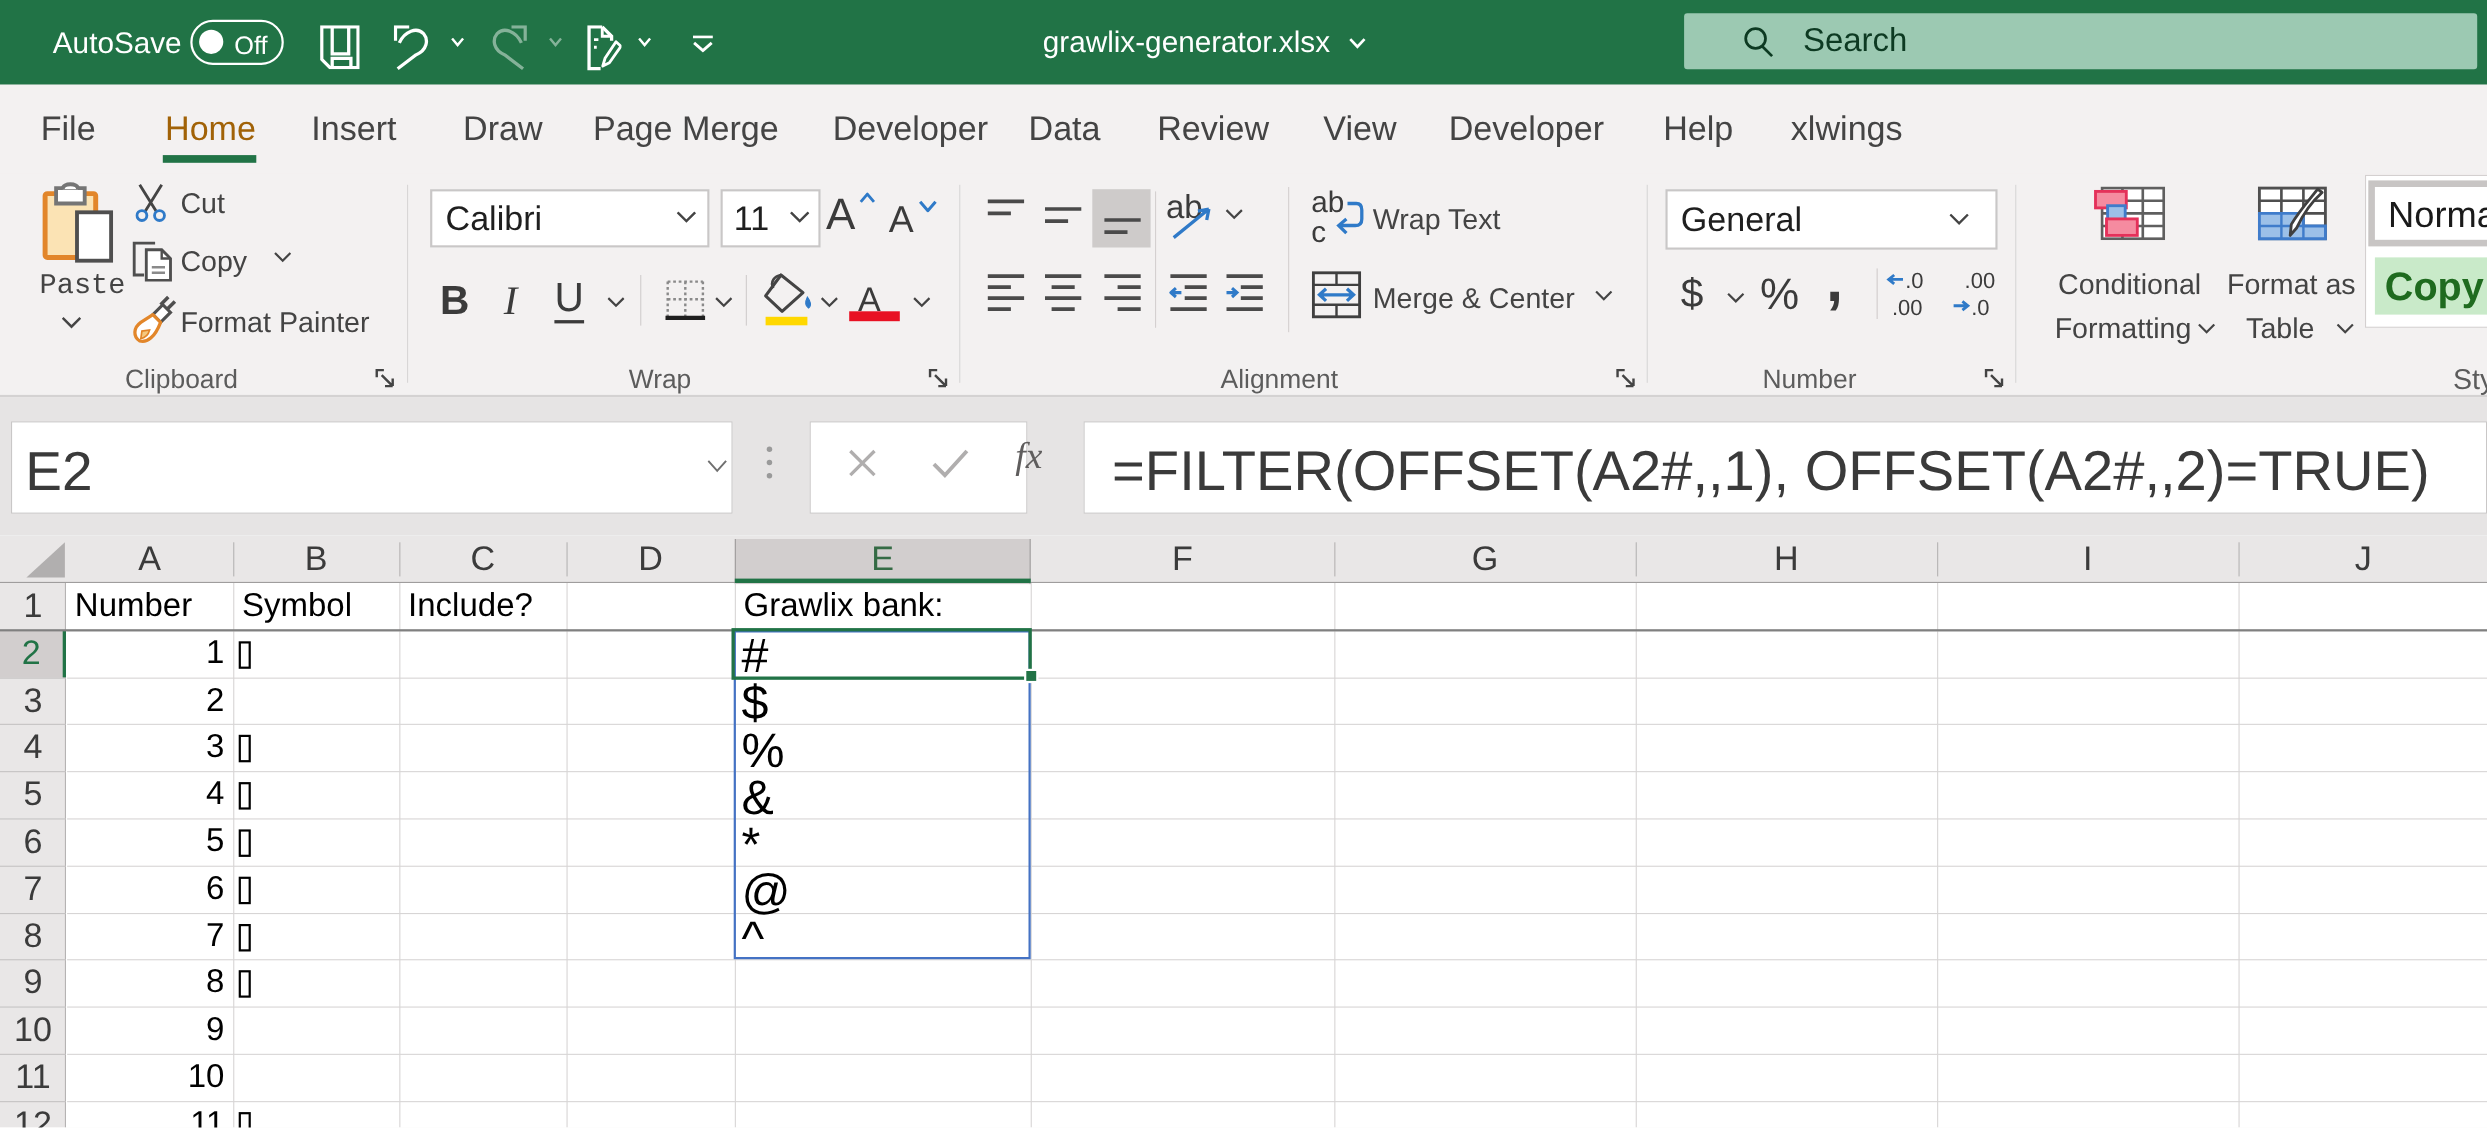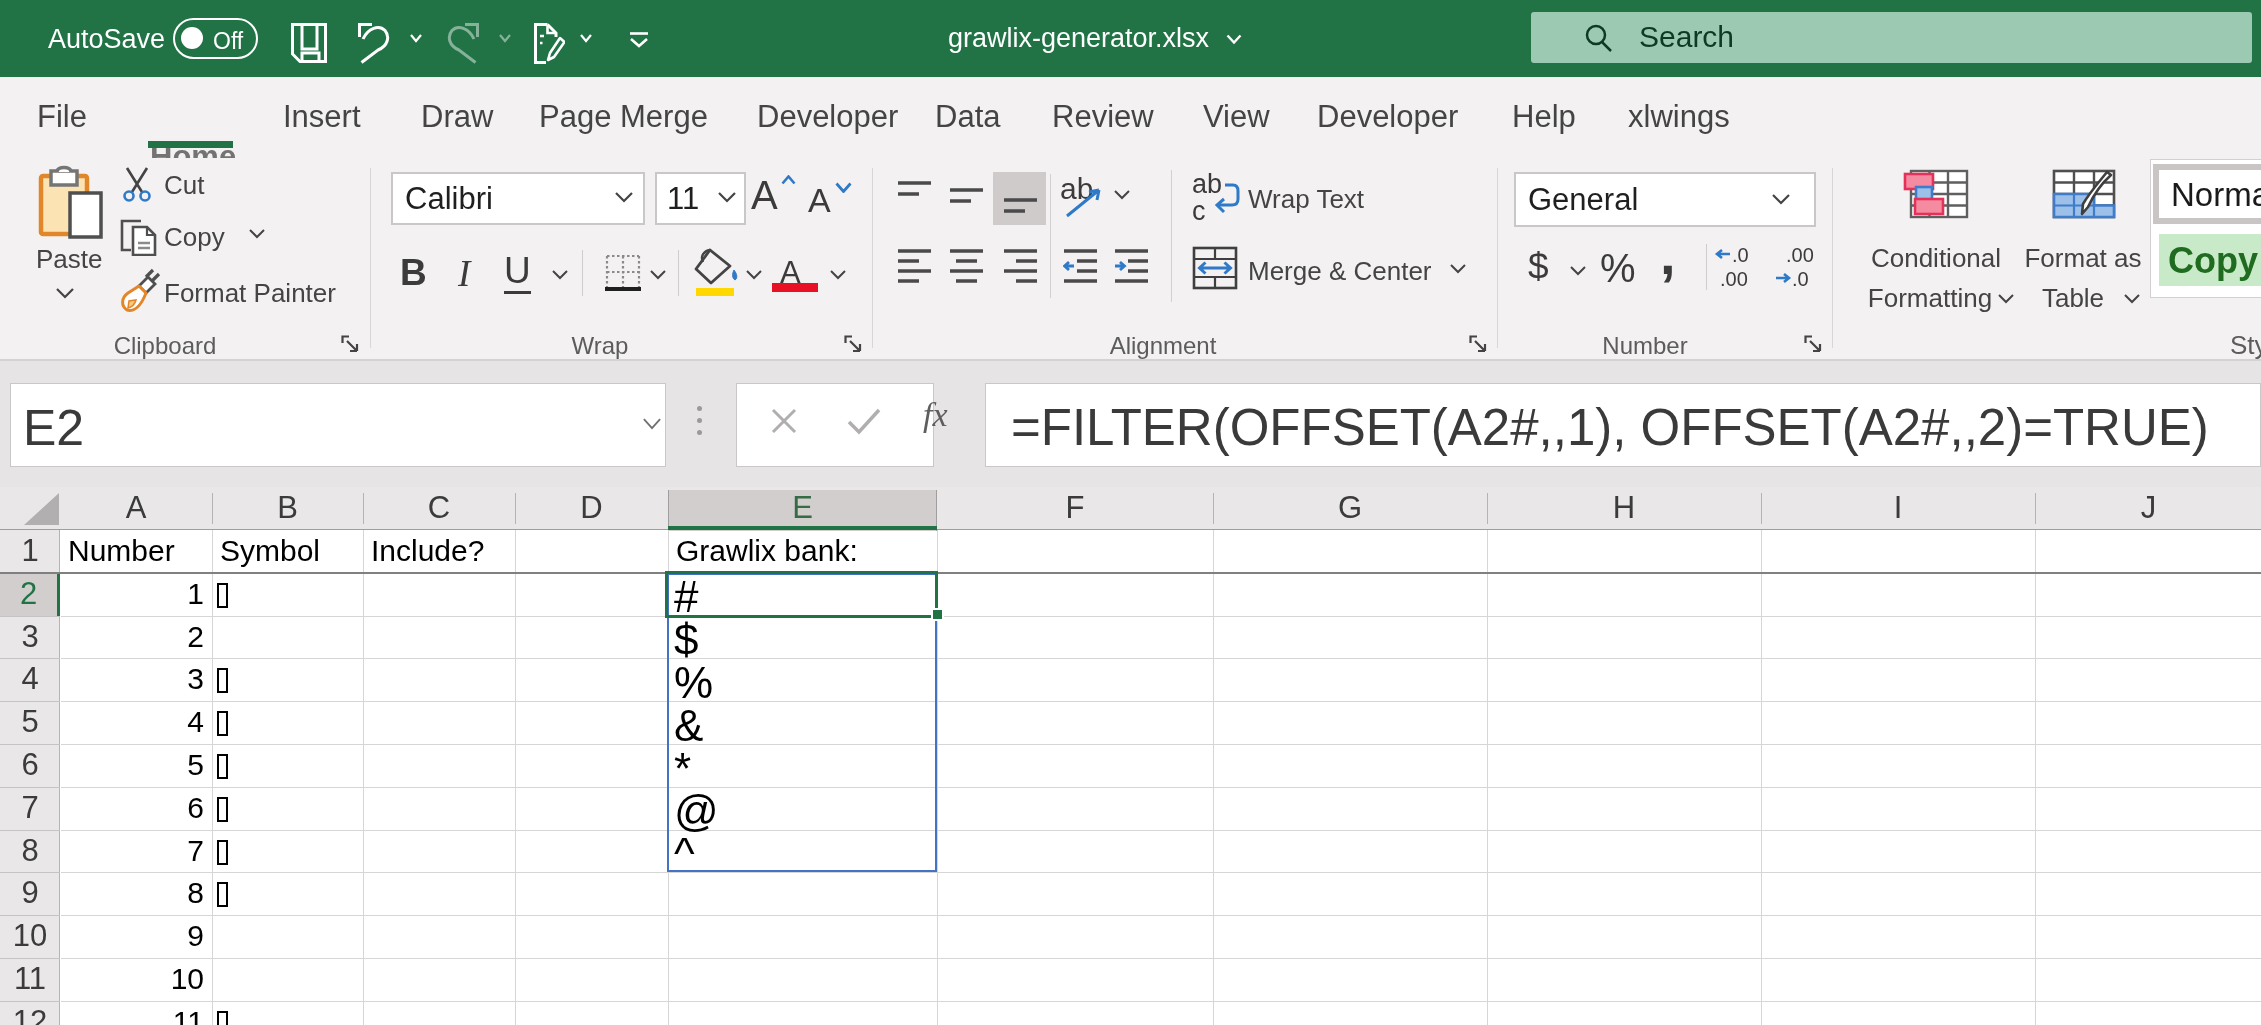--- a/index.html
+++ b/index.html
@@ -13,21 +13,21 @@
 #autosave-pill { position:absolute; left:173px; top:18px; width:85px; height:41px; border:2.5px solid #fff; border-radius:21px; }
 #autosave-knob { position:absolute; left:6px; top:7px; width:22px; height:22px; background:#fff; border-radius:50%; }
 #as-off { position:absolute; left:38px; top:8px; font-size:23px; color:#fff; }
 #searchbox { position:absolute; left:1531px; top:12px; width:721px; height:51px; background:#9cc9b2; border-radius:3px; }
 #searchbox .mag { position:absolute; left:52px; top:11px; }
 #searchbox .stx { position:absolute; left:108px; top:8px; font-size:30px; color:#0d3a22; }
 
 
 #tabrow { position:absolute; left:0; top:77px; width:2261px; height:81px; background:#f3f1f1; }
 .tab { position:absolute; top:22px; font-size:31px; color:#444; }
-.tab.sel { color:#737373; font-weight:bold;margin-top:40px; }
+.tab.sel { color:#a16207; font-weight:normal; }
 #home-underline { position:absolute; left:148px; top:64px; width:85px; height:7px; background:#217346; }
 
 
 #ribbon { position:absolute; left:0; top:158px; width:2261px; height:203px; background:#f3f1f1; border-bottom:2px solid #d4d2d2; }
 .gsep { position:absolute; top:10px; width:1px; height:180px; background:#d8d6d6; }
 .glabel { position:absolute; top:174px; font-size:24px; color:#5c5c5c; width:200px; text-align:center; }
 .rtext { font-size:26px; color:#444; }
 .combo { position:absolute; background:#fff; border:2px solid #c9c7c7; }
 
 
@@ -129,21 +129,21 @@
 <div class="gsep" style="left:370px;"></div>
 <div class="gsep" style="left:872px;"></div>
 <div class="gsep" style="left:1497px;"></div>
 <div class="gsep" style="left:1832px;"></div>
 <svg class="abs" style="left:38px;top:4px" width="66" height="78" viewBox="0 0 66 78">
 <rect x="3" y="14" width="46" height="58" rx="2" fill="#fbe3b4" stroke="#e2862a" stroke-width="4.5"></rect>
 <path d="M13 9 H39 V23 H13 Z" fill="#fff" stroke="#757575" stroke-width="3.5"></path>
 <path d="M19 10 C19 4 33 4 33 10" fill="#fff" stroke="#757575" stroke-width="3.5"></path>
 <rect x="32" y="31" width="31" height="44" fill="#fff" stroke="#4f4f4f" stroke-width="3.5"></rect>
 </svg>
-<div class="abs rtext" style="left:36px;top:86px;width:58px;text-align:center;">Paste</div>
+<div class="abs rtext" style="left:36px;top:86px;width:58px;text-align:center;font-family:Liberation Mono, monospace;">Paste</div>
 <svg class="abs" style="left:56px;top:130px" width="18" height="11" viewBox="0 0 18 11">
         <path d="M1 1 L9 9 L17 1" stroke="#444" stroke-width="2.2" fill="none"></path>
       </svg>
 <svg class="abs" style="left:123px;top:9px" width="28" height="36" viewBox="0 0 28 36">
 <path d="M4 1 L19 25 M24 1 L9 25" stroke="#444" stroke-width="2.6" fill="none"></path>
 <circle cx="6" cy="29" r="4.5" stroke="#2f7ac8" stroke-width="2.6" fill="none"></circle>
 <circle cx="22" cy="29" r="4.5" stroke="#2f7ac8" stroke-width="2.6" fill="none"></circle>
 </svg>
 <div class="abs rtext" style="left:164px;top:12px;">Cut</div>
 <svg class="abs" style="left:119px;top:60px" width="38" height="38" viewBox="0 0 38 38">

